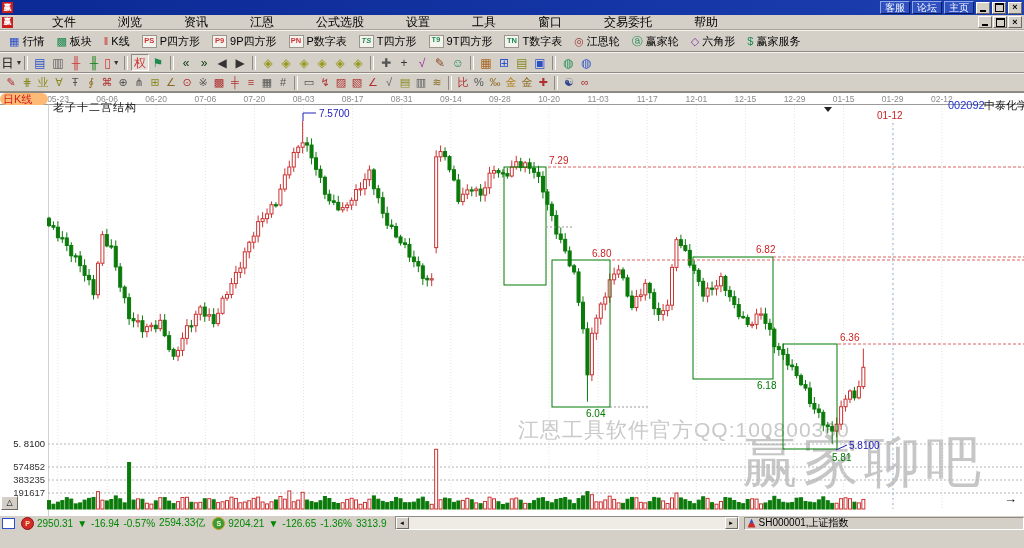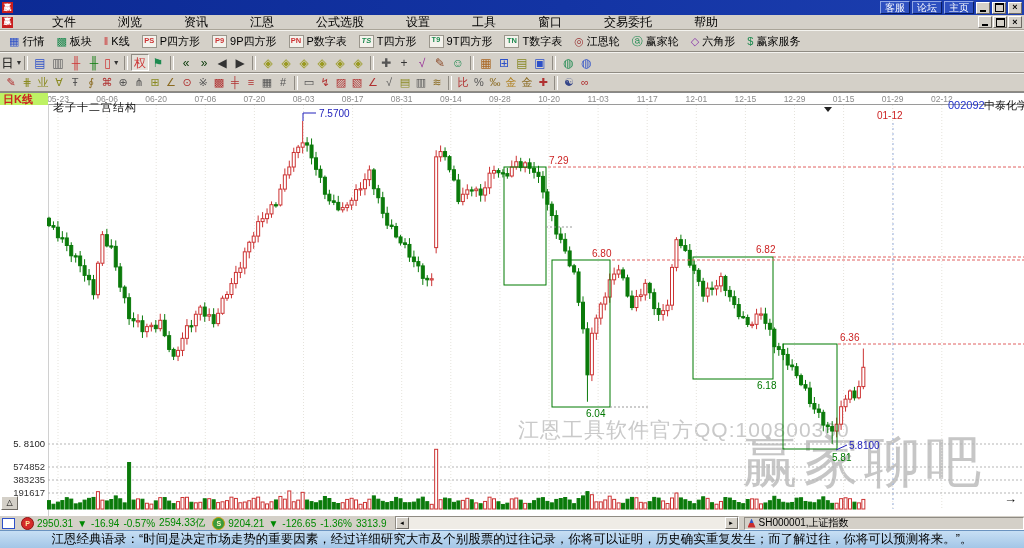--- a/index.html
+++ b/index.html
@@ -38,22 +38,22 @@
     font-size:12px;background:transparent;border:1px solid transparent;padding:0;font-family:inherit;line-height:1;}
   .t3 .ibtn{width:16px;height:15px;font-size:11px;}
   .ibtn.pressed{border-color:#8f8b83 #fff #fff #8f8b83;background:#e4e1da;}
   .badge{display:inline-flex;align-items:center;justify-content:center;width:13px;height:11px;
     border:1px solid #9a968c;background:#f4f2ec;font-size:7.5px;font-weight:bold;line-height:1;}
   .sep{width:2px;height:14px;border-left:1px solid #8f8b83;border-right:1px solid #fff;margin:0 3px;flex:none;}
   .caret{font-size:7px;margin-left:2px;color:#333;}
   
   .chart{position:absolute;left:0;top:92px;width:1024px;height:423px;background:#fff;border-top:1px solid #888;box-sizing:border-box;}
   .chart svg{position:absolute;left:0;top:0;z-index:2;}
-  .klabel{position:absolute;left:0;top:0;width:48px;height:12px;background:#bef264;color:#cc2222;
-    font-size:11px;font-weight:bold;line-height:12px;padding-left:3px;box-sizing:border-box;z-index:3;}
+  .klabel{position:absolute;left:0;top:0;width:48px;height:12px;background:#fdba74;color:#cc2222;
+    font-size:11px;font-weight:normal;line-height:12px;padding-left:3px;box-sizing:border-box;z-index:3;border-radius:6px;}
   .wm-qq{position:absolute;left:518px;top:323px;font-size:21px;color:#c9c9c9;letter-spacing:1px;z-index:1;white-space:nowrap;}
   .wm-badge{position:absolute;left:676px;top:338px;width:62px;height:62px;border:4px double #cccccc;border-radius:50%;
     color:#cccccc;font-size:19px;font-weight:bold;display:flex;align-items:center;justify-content:center;
     text-align:center;line-height:21px;z-index:1;box-sizing:border-box;}
   .wm-badge span{display:block;width:42px;}
   .wm-name{position:absolute;left:742px;top:341px;font-size:56px;font-weight:normal;color:#c6c6c6;
     letter-spacing:5px;z-index:1;white-space:nowrap;line-height:1;}
   .collapse-btn{position:absolute;left:1px;top:403px;width:17px;height:14px;background:#d4d0c8;
     border:1px solid;border-color:#fff #6e6a63 #6e6a63 #fff;font-size:8px;line-height:10px;padding:0;z-index:3;font-family:inherit;}
   .scroll-right{position:absolute;left:1004px;top:398px;font-size:13px;color:#111;z-index:3;}
@@ -1047,17 +1047,14 @@
       <span class="sb-arr">◄</span>
       <span class="sb-track"></span>
       <span class="sb-arr">►</span>
     </span>
     <span class="sb-panel">
       <span class="idx-icon"></span>
       <span>SH000001,上证指数</span>
     </span>
   </div>
 
-  <div class="quotebar">
-    <span>江恩经典语录：“时间是决定市场走势的重要因素，经过详细研究大市及个别股票的过往记录，你将可以证明，历史确实重复发生；而了解过往，你将可以预测将来。”。</span>
-  </div>
 
 </div>
 
 </body></html>

